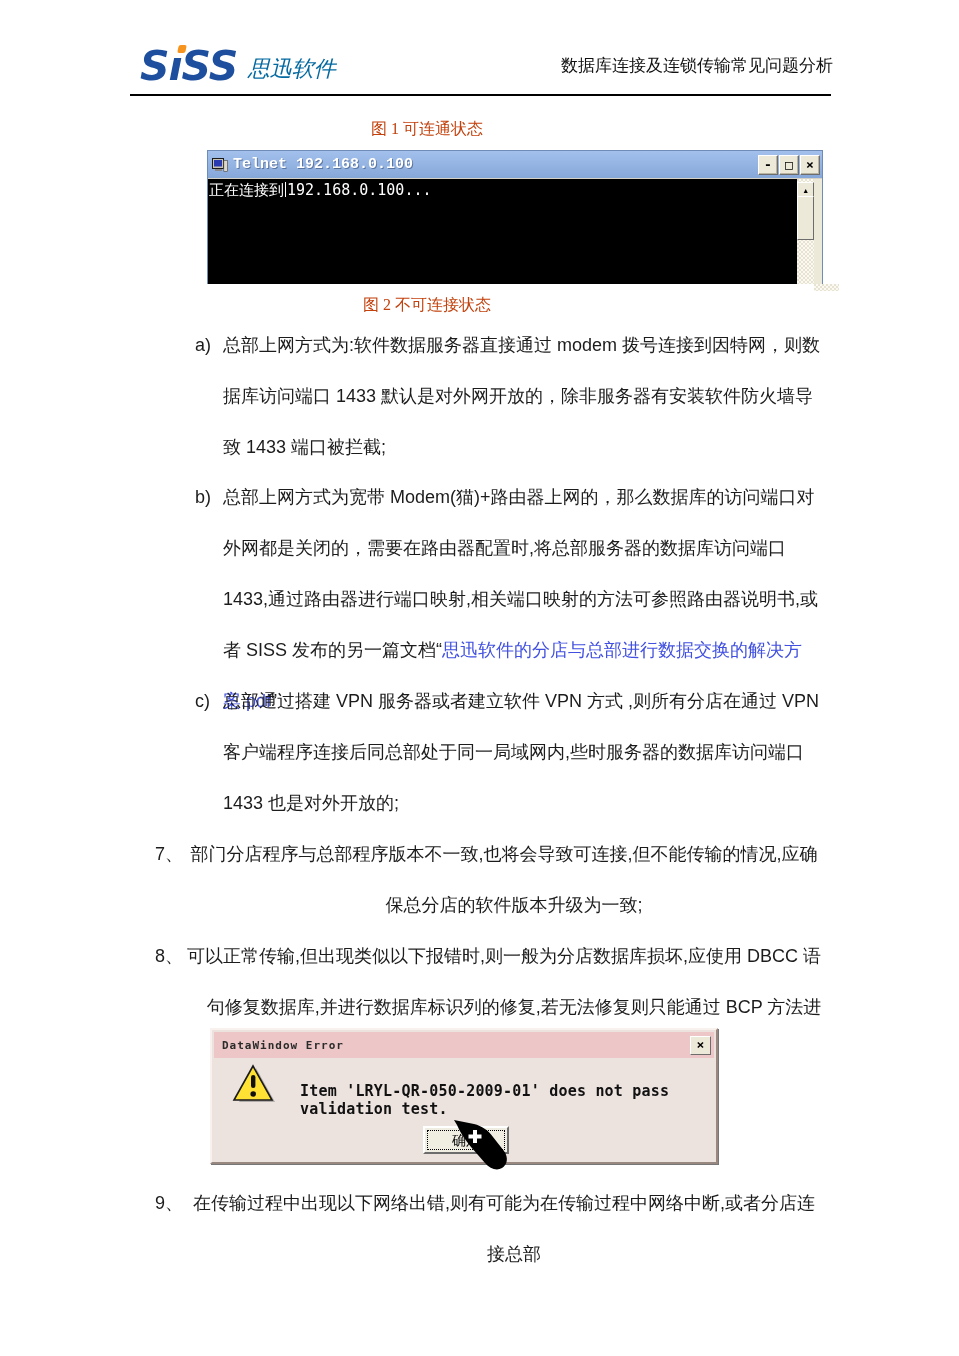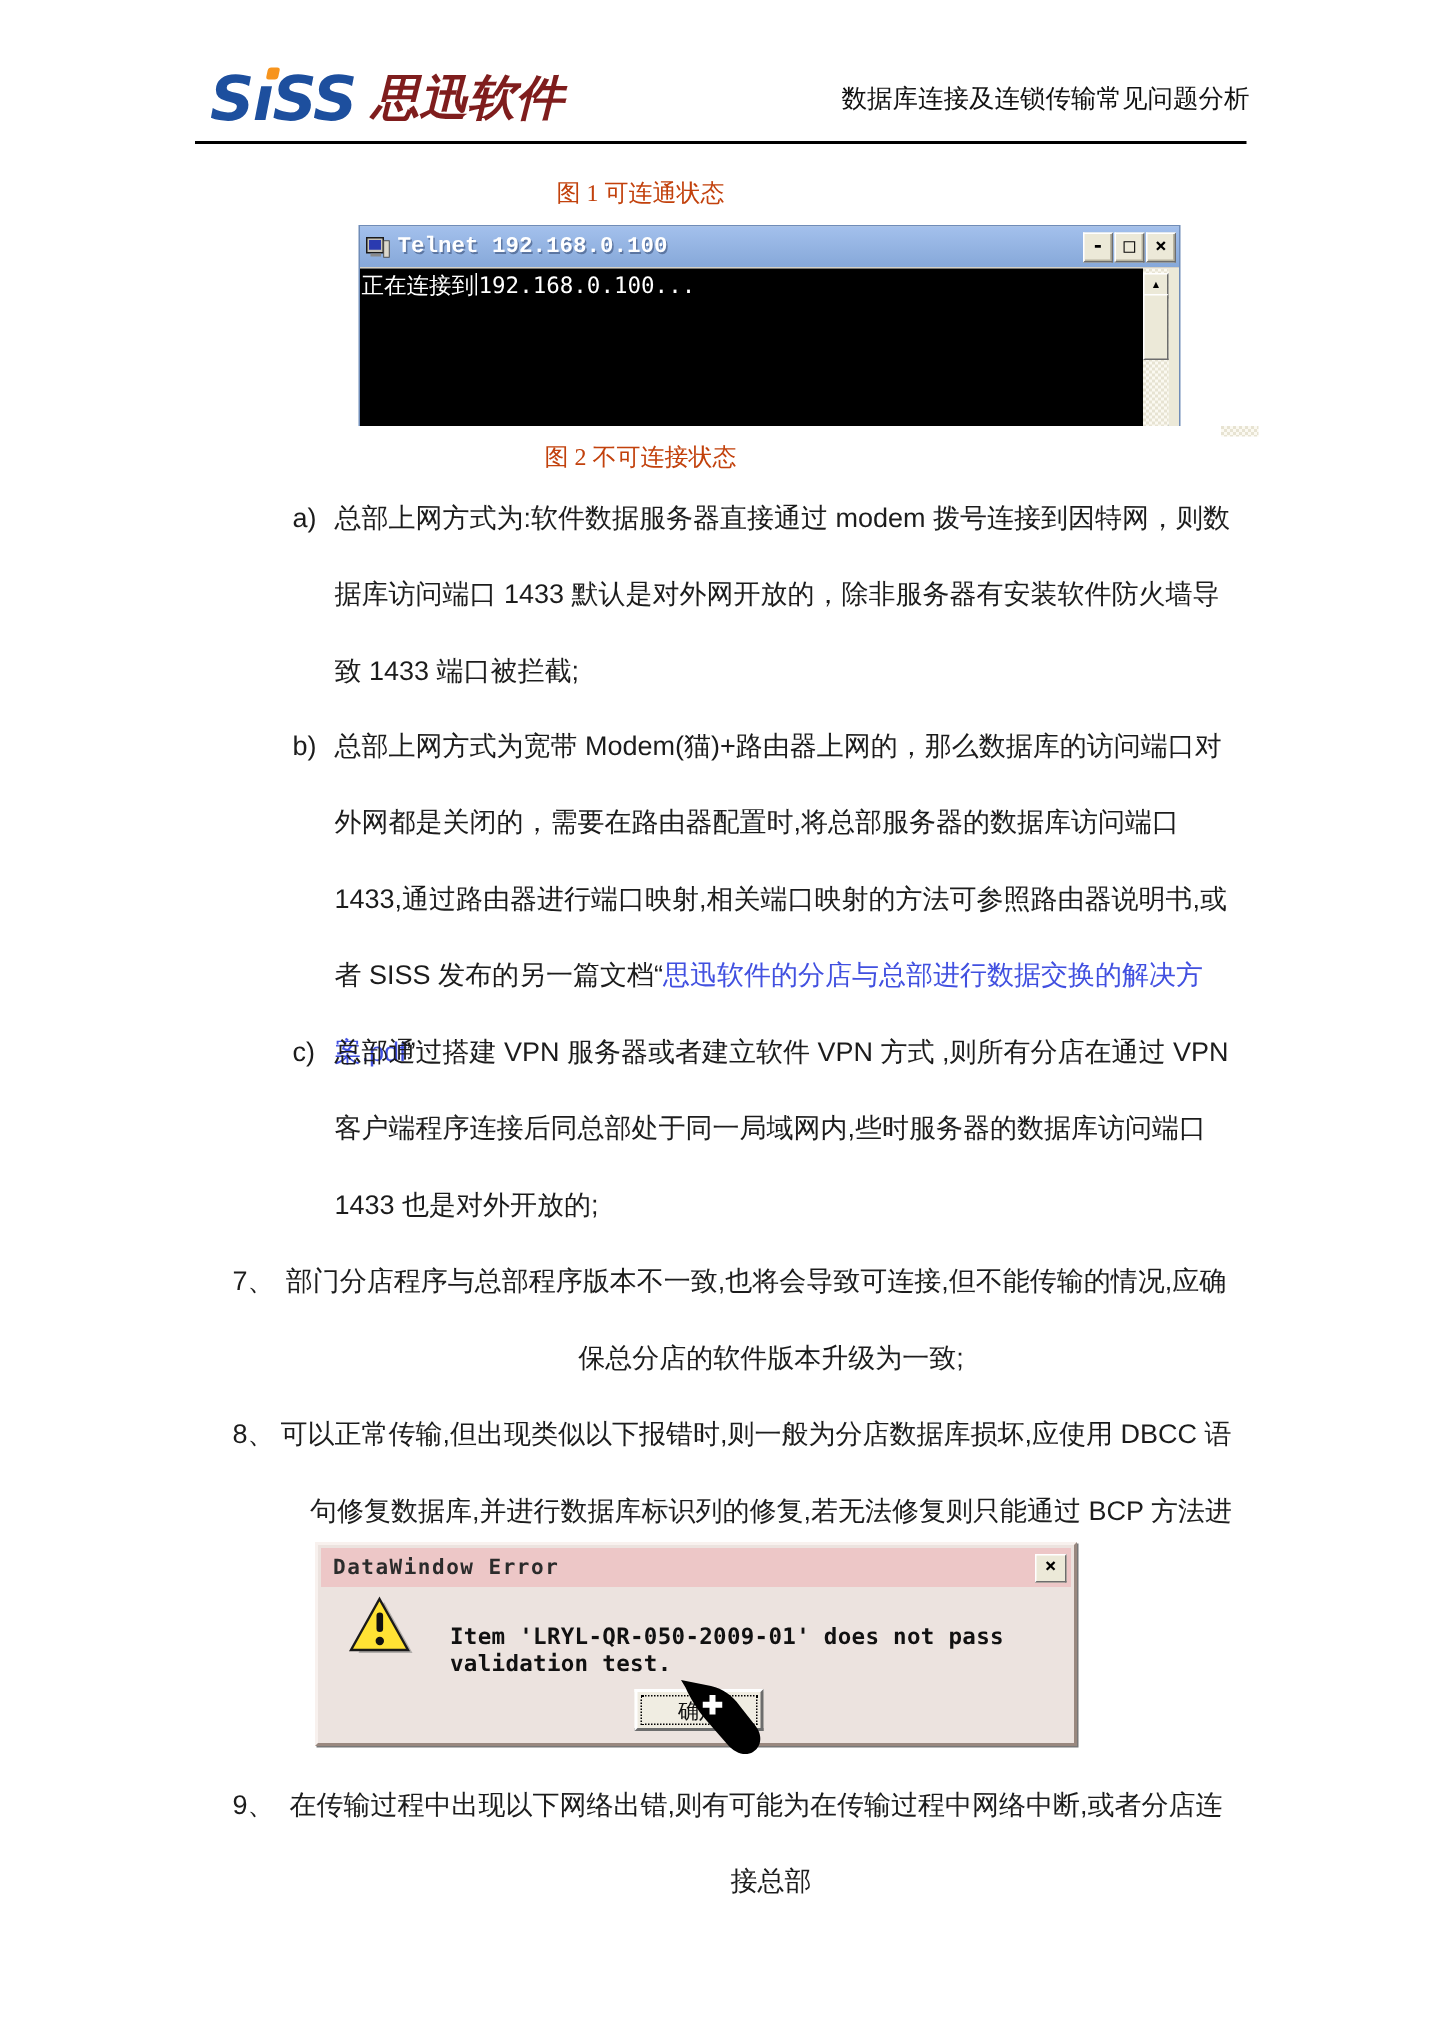--- a/index.html
+++ b/index.html
@@ -20,22 +20,22 @@
     font-size: 41px; font-weight: bold; font-style: italic;
     color: #1d4f9e; letter-spacing: -1px; margin-top: 15px;
   }
   .logo-i { position: relative; display:inline-block; }
   .logo-i-dot {
     position:absolute; left:9px; top:3px; width:8px; height:8px;
     background:#f7941d; border-radius:2px; transform: skewX(-12deg);
   }
   .logo-cn {
     font-family: "DejaVu Sans", sans-serif;
-    font-size: 32px; font-weight: bold; font-style: italic;
-    color: #7f1d1d; margin-left: 6px; vertical-align: 4px;
+    font-size: 22px; font-weight: normal; font-style: italic;
+    color: #0369a1; margin-left: 6px; vertical-align: 4px;
   }
   #doc-title {
     position:absolute; right:126px; top:54px;
     font-family:"Liberation Serif", serif;
     font-size:17px; color:#111;
   }
   #header-rule {
     position:absolute; left:130px; top:94px; width:701px; height:2px;
     background:#000;
   }
@@ -43,23 +43,22 @@
   
   .fig-caption {
     position:absolute; left:207px; width:440px; text-align:center;
     font-family:"Liberation Serif", serif; font-size:16px; color:#c2410c;
   }
   #fig1-caption { top:119px; }
   #fig2-caption { top:295px; }
 
   
   #telnet-window {
-    position:absolute; left:207px; top:150px; width:548px; height:134px;
+    position:absolute; left:207px; top:150px; width:616px; height:134px;
     border:1px solid #6f8cb8;
-    margin-left:32px;
   }
   #telnet-titlebar {
     height:27px; background: linear-gradient(#a3c0ec, #86a8d9);
     display:flex; align-items:center; padding:0 2px 0 4px;
   }
   .telnet-icon { width:16px; height:15px; margin-right:5px; flex:none; }
   #telnet-title {
     flex:1; font-family:"Liberation Mono", monospace;
     font-size:15px; font-weight:bold; color:#ffffff; white-space:nowrap;
     text-shadow: 1px 1px 0 rgba(40,60,100,.5);
@@ -120,21 +119,21 @@
     background:#ece3df;
     border:2px solid; border-color:#f8f1ee #99887f #99887f #f8f1ee;
     box-shadow: 1px 1px 0 #777;
   }
   #error-titlebar {
     height:26px; margin:2px; background:#edc7c7;
     display:flex; align-items:center; padding:0 3px 0 8px;
   }
   #error-title {
     flex:1; font-family:"DejaVu Sans Mono", monospace;
-    font-size:14px; font-weight:bold; color:#2b2b2b; letter-spacing:1px;
+    font-size:11px; font-weight:bold; color:#2b2b2b; letter-spacing:1px;
   }
   #error-close {
     width:21px; height:19px; background:#ece9d8;
     border:1px solid; border-color:#ffffff #6d6d6d #6d6d6d #ffffff;
     font-family:"DejaVu Sans Mono", monospace; font-size:13px; font-weight:bold;
     color:#000; line-height:16px; text-align:center; padding:0;
   }
   #warning-icon { position:absolute; left:20px; top:34px; }
   #error-message {
     position:absolute; left:88px; top:52px; width:410px;

